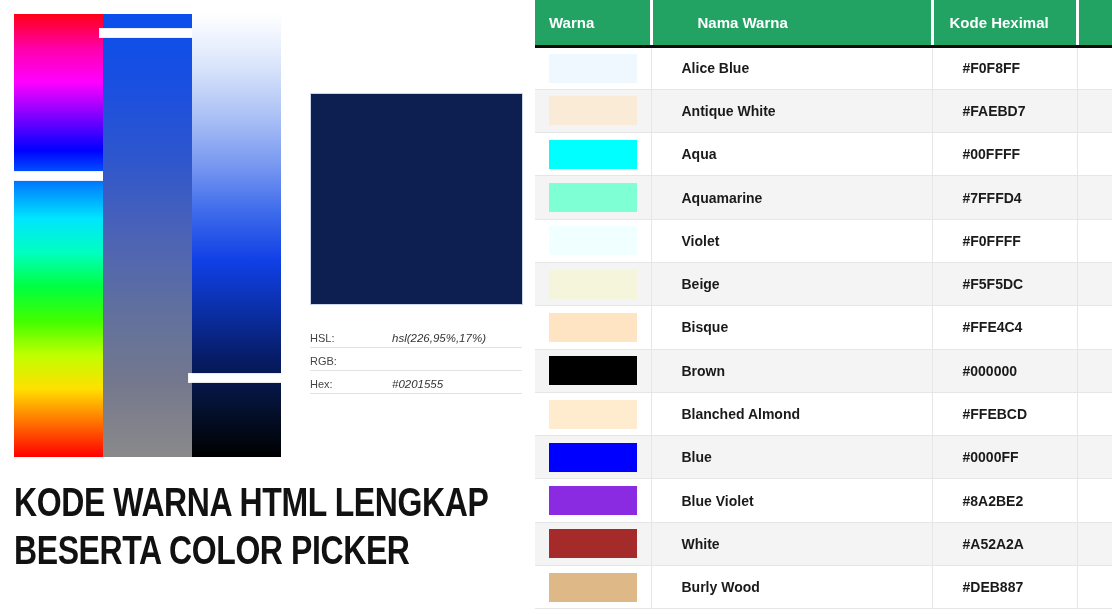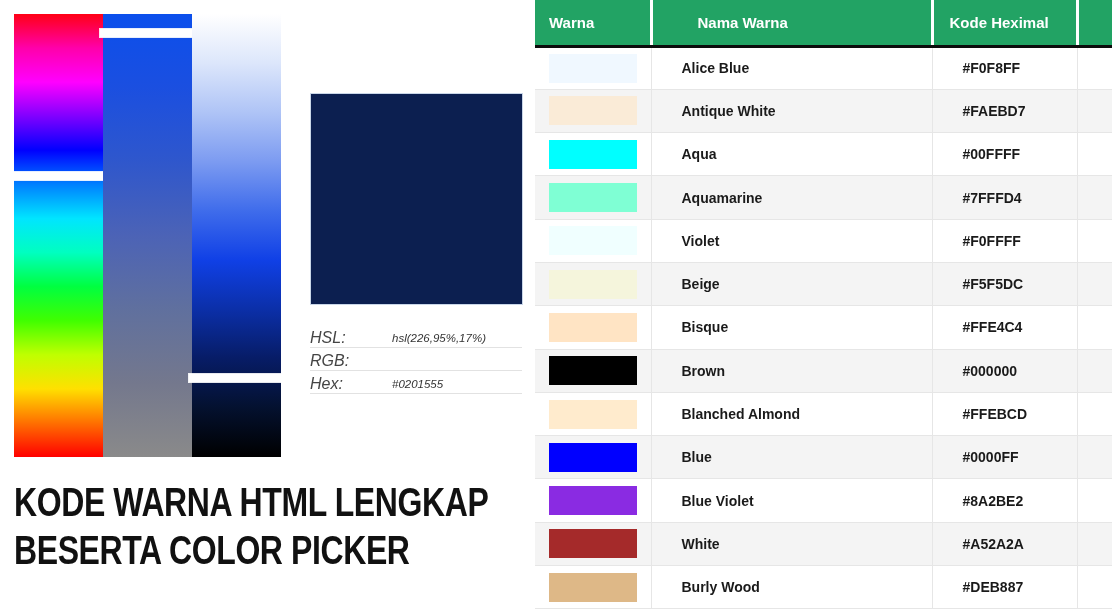--- a/index.html
+++ b/index.html
@@ -29,23 +29,22 @@
 
   #preview {
     position:absolute; left:310px; top:93px; width:213px; height:212px;
     border:1px solid #c9d6e8;
   }
 
   #values { position:absolute; left:310px; top:325px; width:212px; }
   .vrow { display:flex; align-items:flex-end; height:23px;
           border-bottom:1px solid #e2e2e2; }
   .vrow .vlabel {
-    width:44px; font-size:16px; color:#444; line-height:18px;
-    font-family:"Liberation Sans", sans-serif;
-    font-style:italic;
+    width:44px; font-size:11px; color:#444; line-height:18px;
+    font-family:"Liberation Sans", sans-serif;
   }
   .vrow .vval {
     flex:1; font-size:11.5px; color:#333; font-style:italic; line-height:18px;
     font-family:"Liberation Sans", sans-serif;
     margin-left:38px;
   }
 
   #headline {
     position:absolute; left:14px; top:478px; width:510px;
     font-family:"Liberation Sans", sans-serif;

